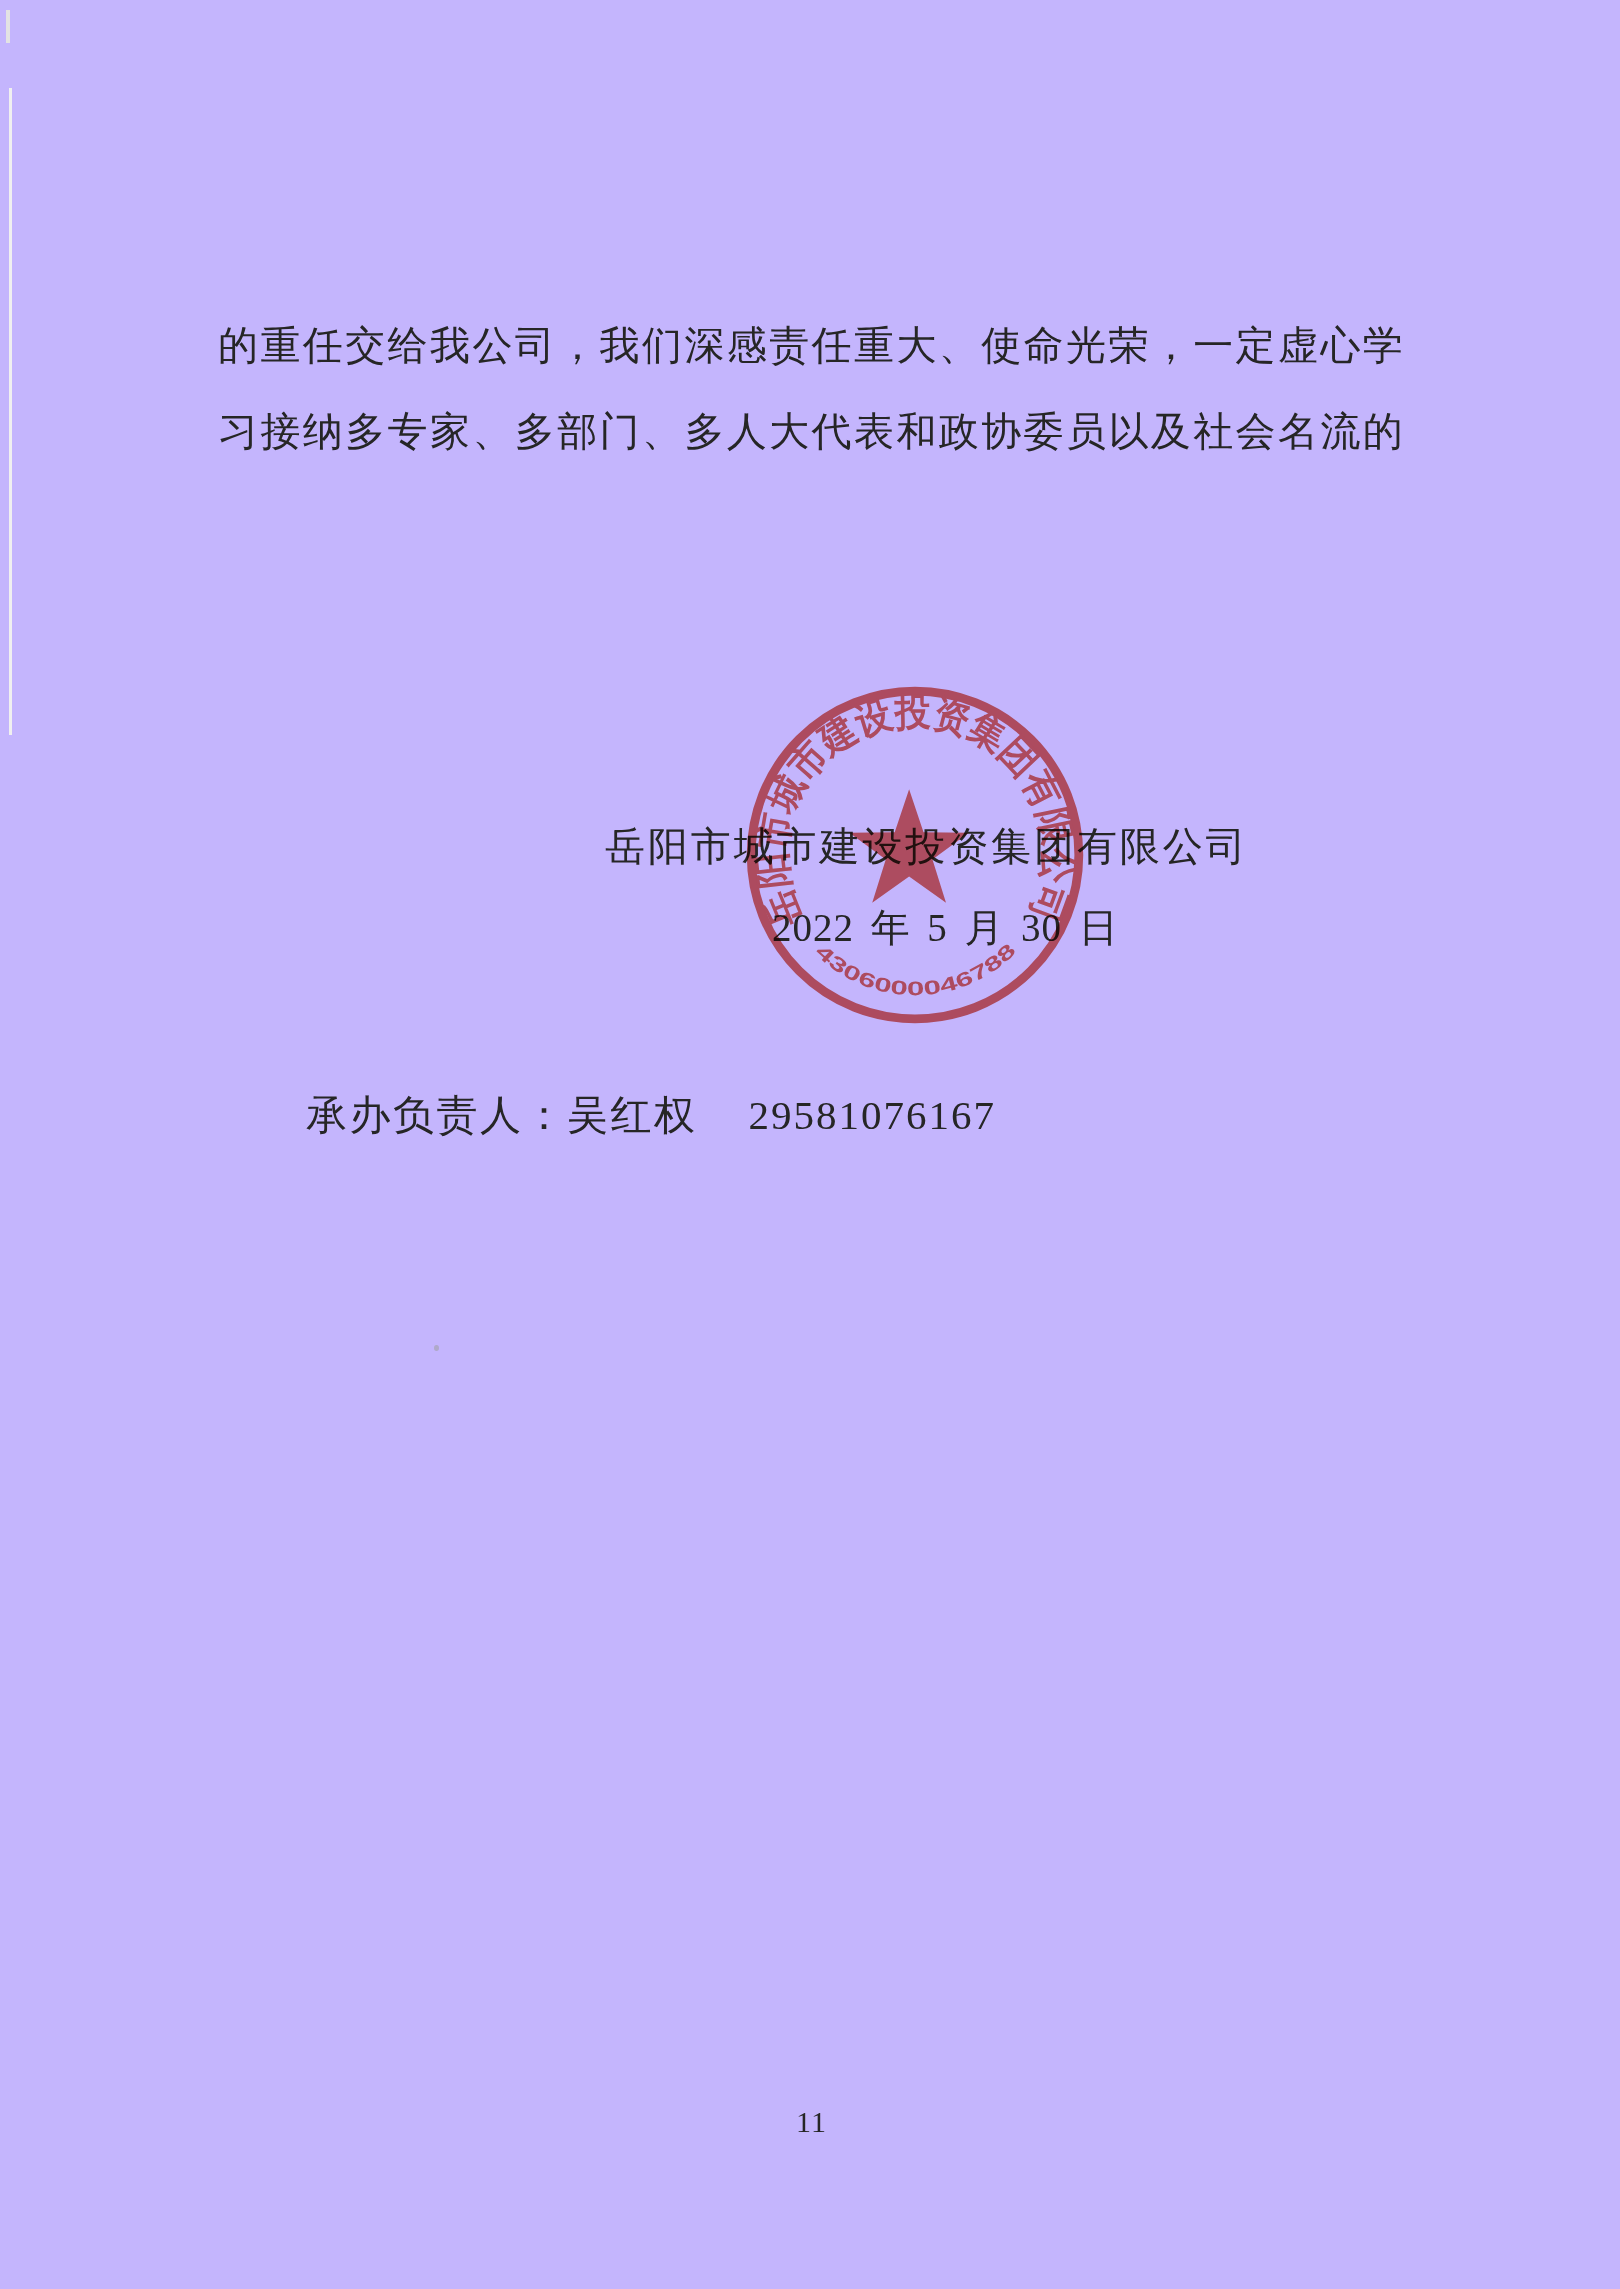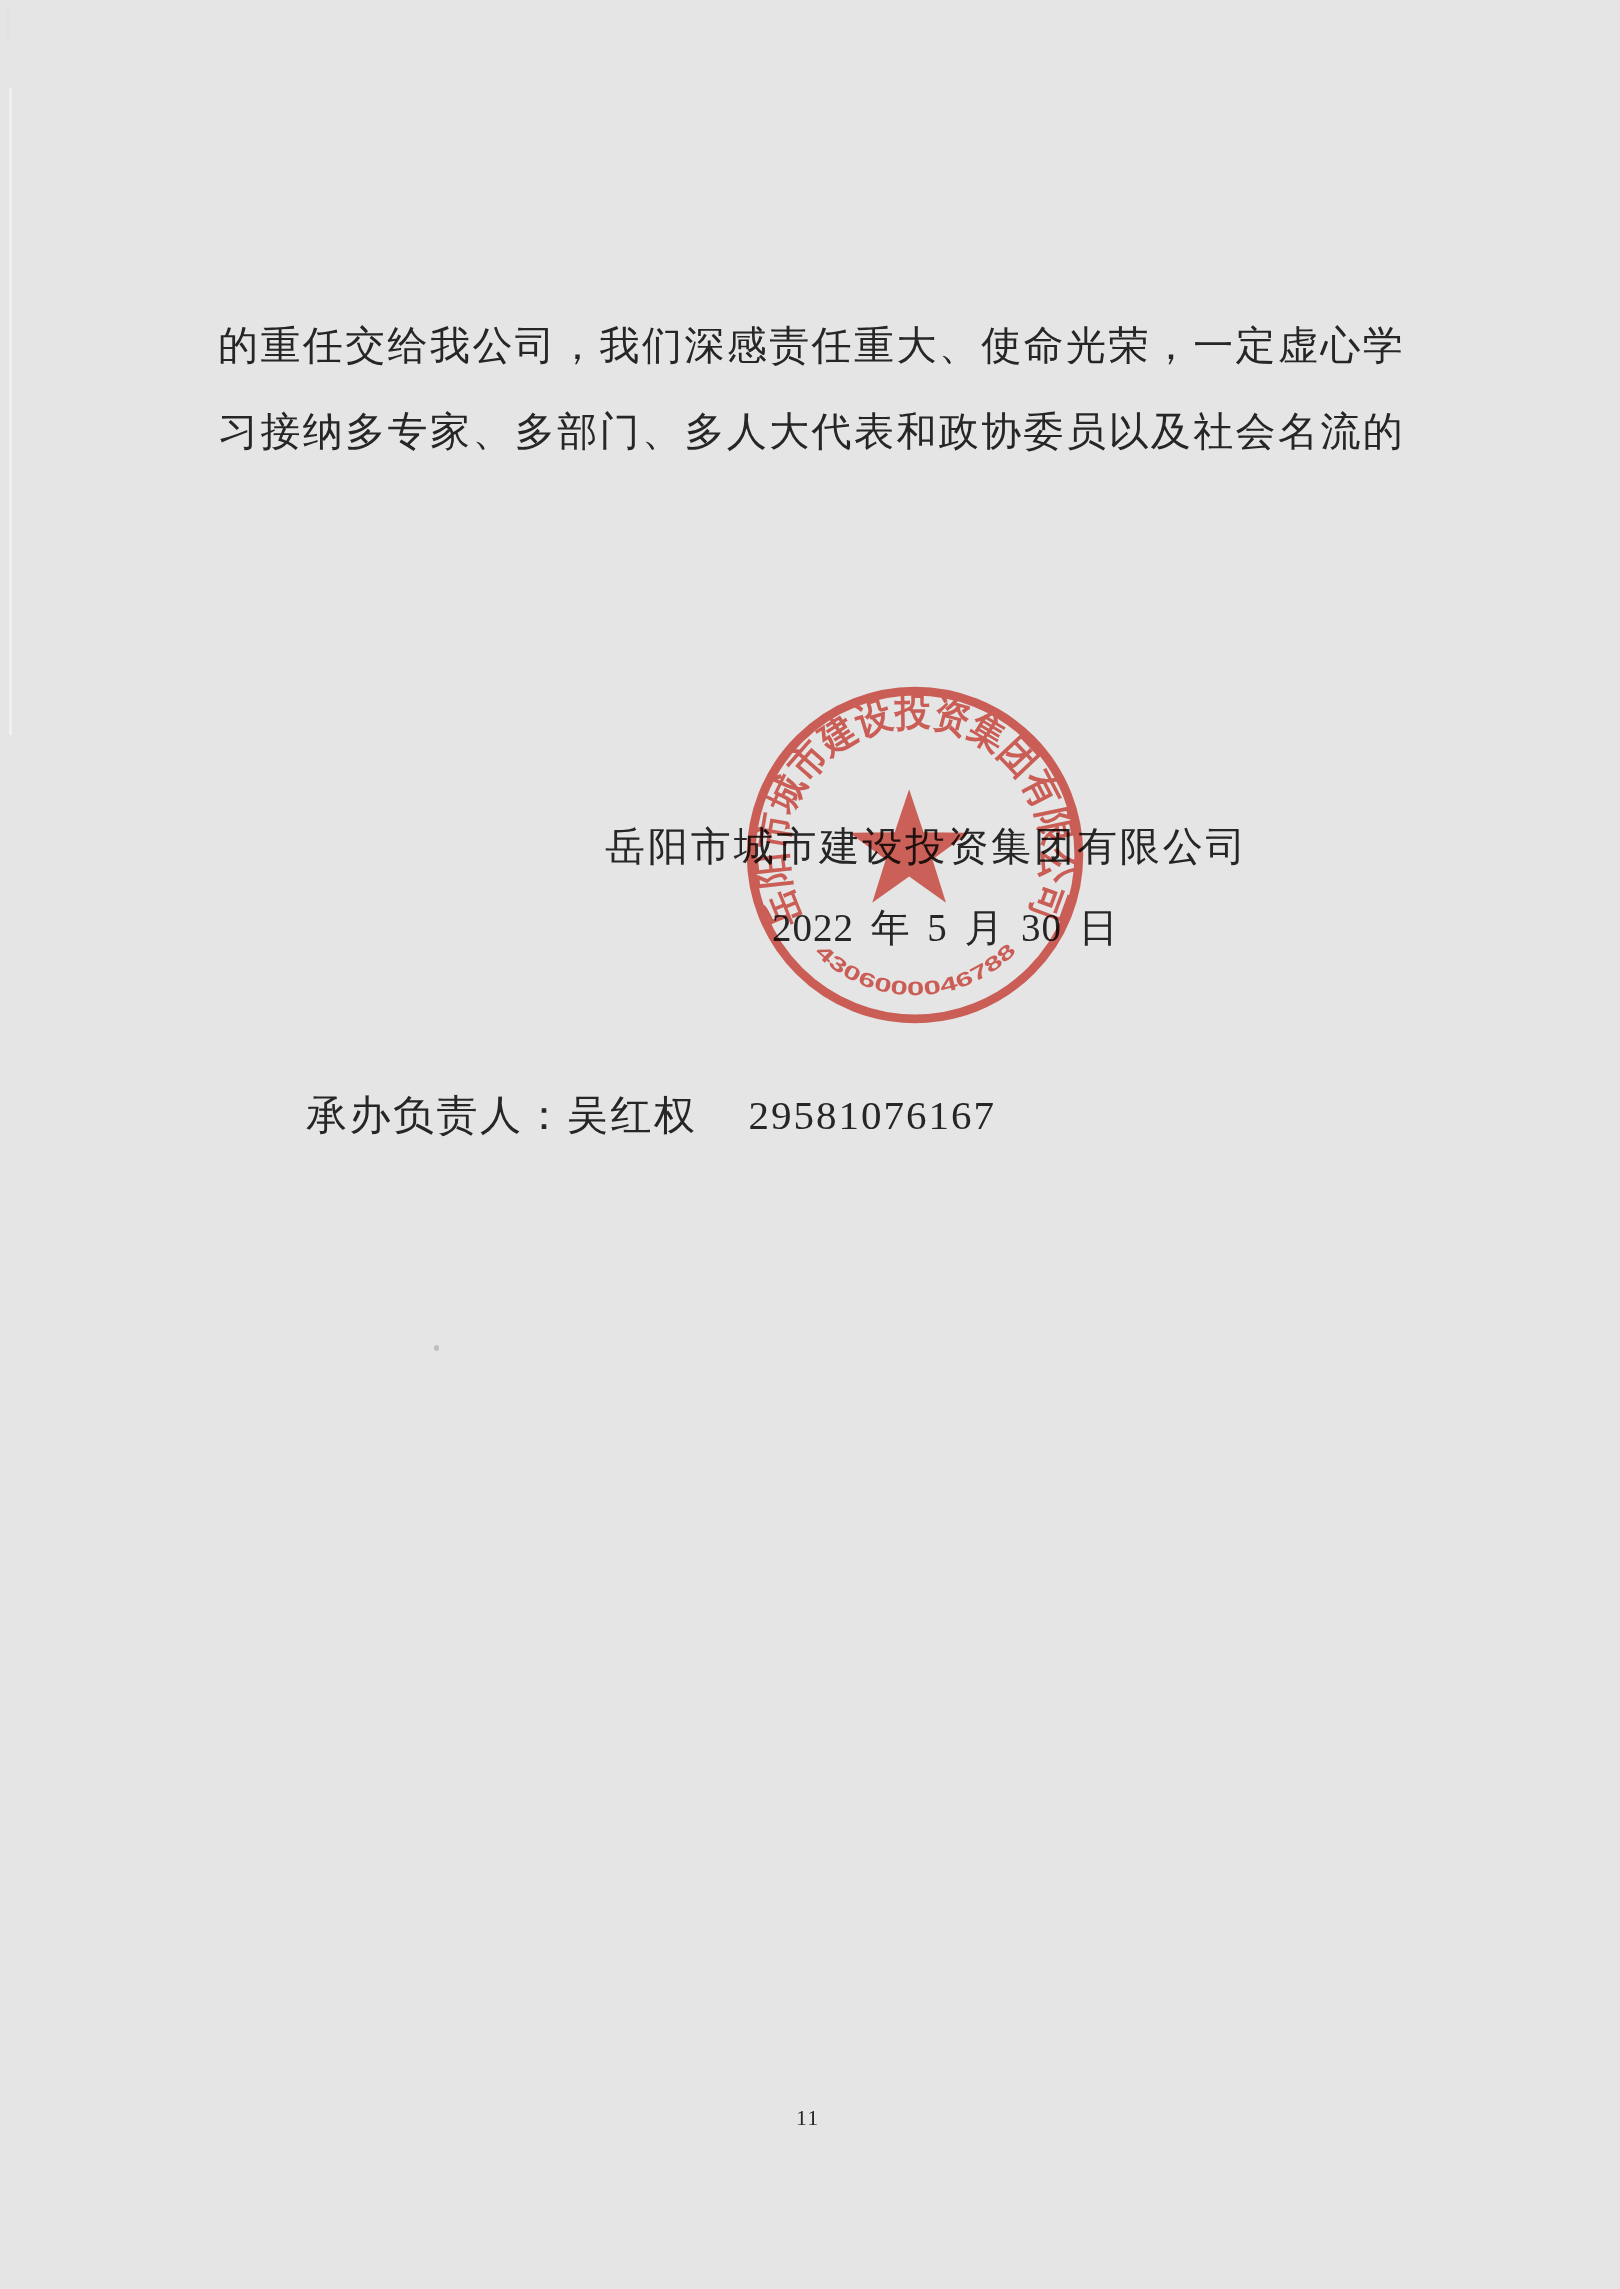--- a/index.html
+++ b/index.html
@@ -4,21 +4,21 @@
 <style>
   html, body {
     margin: 0;
     padding: 0;
     background: #ffffff;
   }
   #page {
     position: relative;
     width: 1620px;
     height: 2290px;
-    background: #e5e5e5;
+    background: #c4b5fd;
     overflow: hidden;
     font-family: "Liberation Serif", "DejaVu Serif", serif;
     color: #262626;
   }
   
   .edge-artifact {
     position: absolute;
     background: #ececec;
   }
   .edge-artifact.a1 { left: 5.9px;  top: 9.8px;  width: 3.9px; height: 33px; background:#e3e3e3; }
@@ -96,21 +96,21 @@
   }
   .contact-line .phone { letter-spacing: 2px; }
   .contact-line.first .phone  { margin-left: 51px; }
   .contact-line.second .phone { margin-left: 61px; }
 
   
   .page-number {
     position: absolute;
     left: 796px;
     top: 2105px;
-    font-size: 22px;
+    font-size: 30px;
     letter-spacing: 1px;
   }
 </style>
 </head>
 <body>
 
 <div id="page">
 
   <div class="edge-artifact a1"></div>
   <div class="edge-artifact a2"></div>

